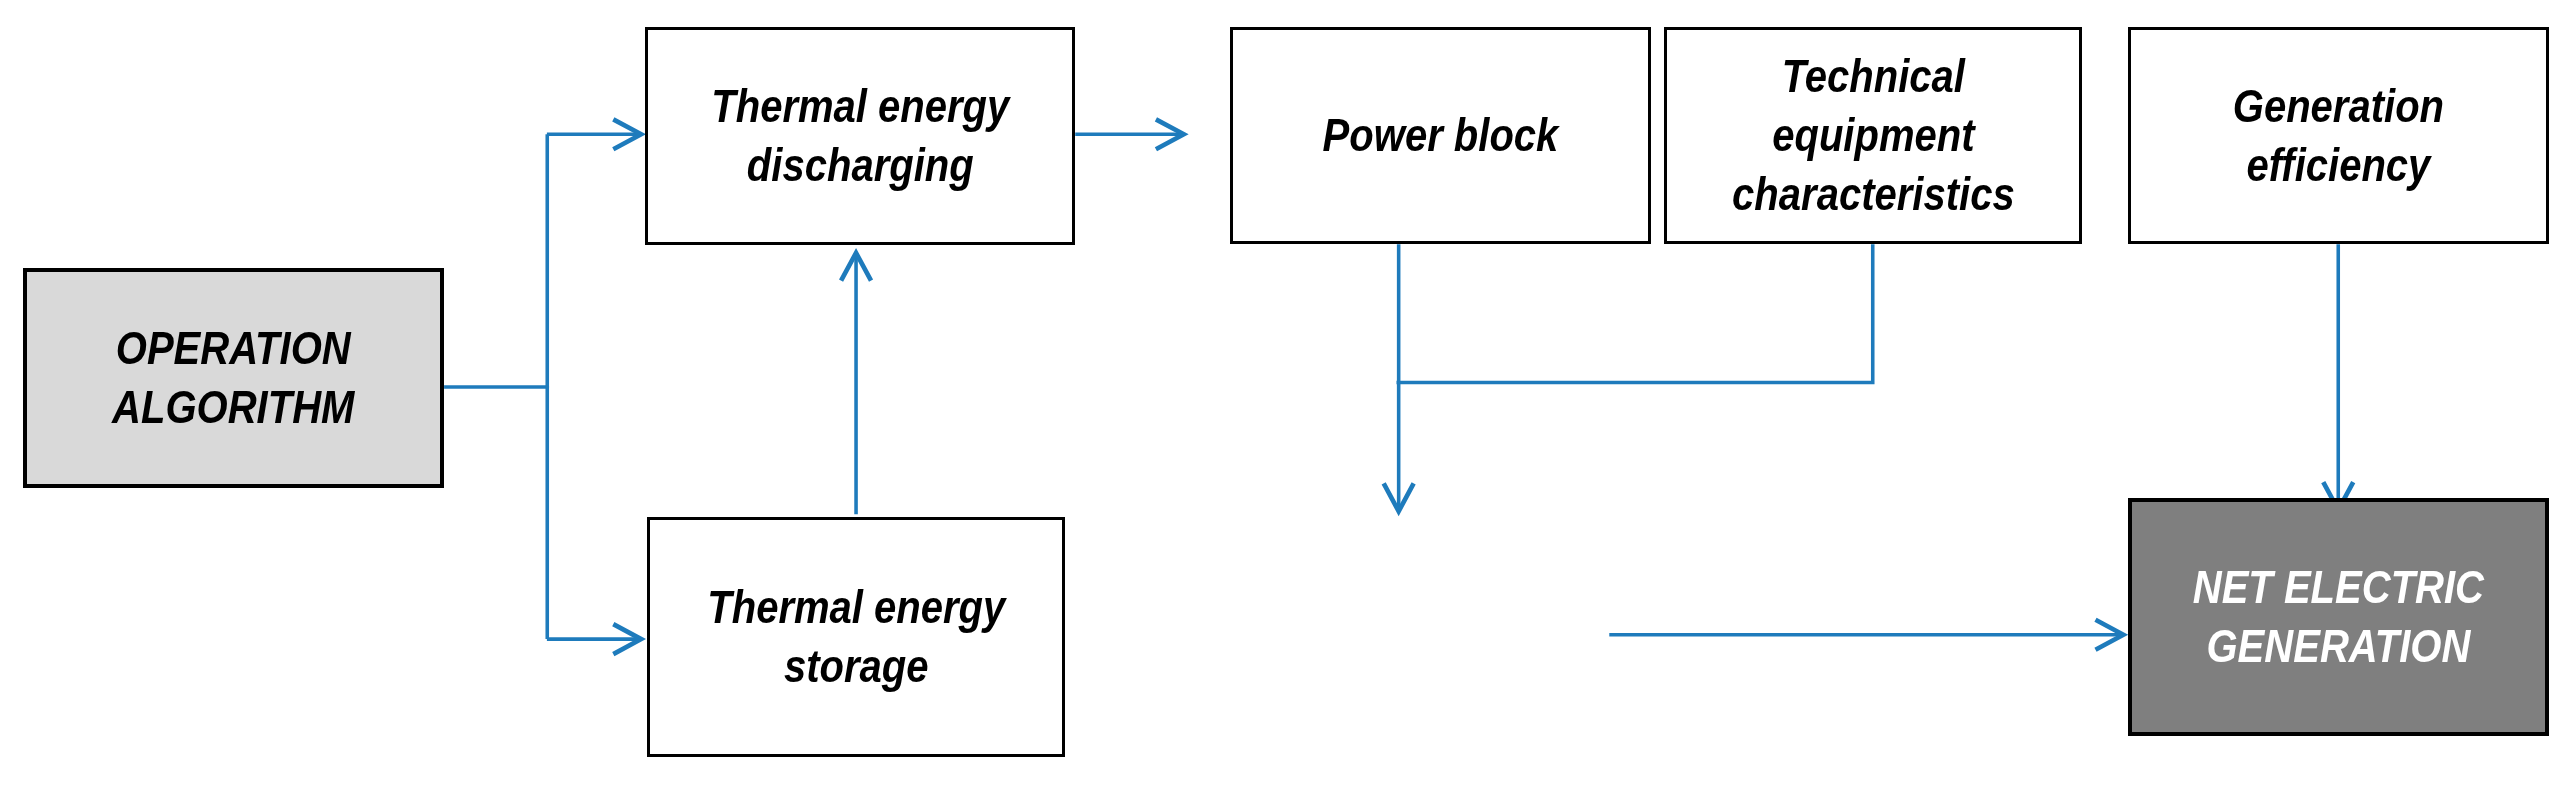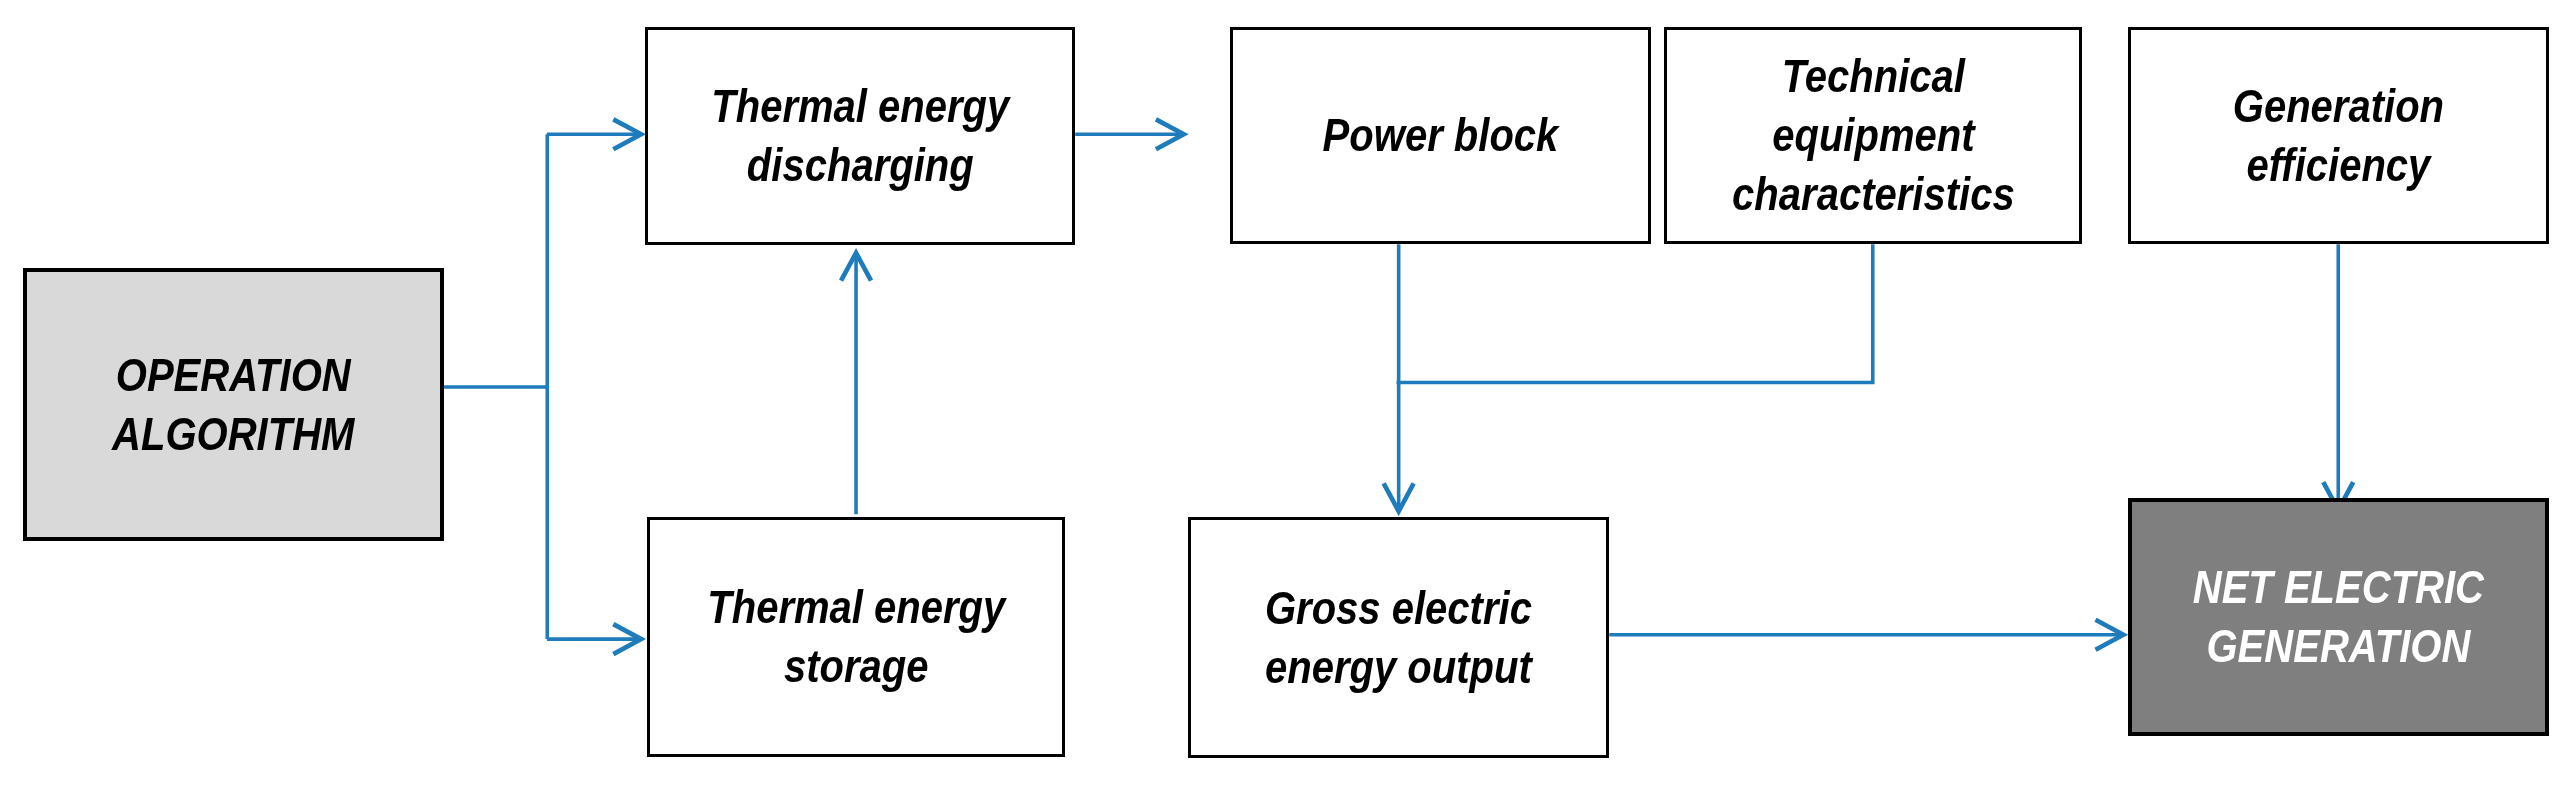--- a/index.html
+++ b/index.html
@@ -56,21 +56,21 @@
     <path class="edge" d="M766,188 H898" marker-end="url(#arrow)"></path>
     <path class="edge" d="M766,895 H898" marker-end="url(#arrow)"></path>
     <path class="edge" d="M1199,720 V354" marker-end="url(#arrow)"></path>
     <path class="edge" d="M1506,188 H1658" marker-end="url(#arrow)"></path>
     <path class="edge" d="M1959,342 V716" marker-end="url(#arrow)"></path>
     <path class="edge" d="M2623,342 V535.5 H1956"></path>
     <path class="edge" d="M2254,889 H2974" marker-end="url(#arrow)"></path>
     <path class="edge" d="M3275,342 V714" marker-end="url(#arrow)"></path>
   </svg>
 
-  <div class="node node--input" style="left:23px;top:268px;width:421px;height:273px;">
+  <div class="node node--input" style="left:23px;top:268px;width:421px;height:220px;">
     <div class="label">OPERATION
 ALGORITHM</div>
   </div>
 
   <div class="node" style="left:645px;top:27px;width:430px;height:218px;">
     <div class="label">Thermal energy
 discharging</div>
   </div>
 
   <div class="node" style="left:1188px;top:27px;width:421px;height:217px;margin-left:42px;">
@@ -86,24 +86,20 @@
   <div class="node" style="left:2128px;top:27px;width:421px;height:217px;">
     <div class="label">Generation
 efficiency</div>
   </div>
 
   <div class="node" style="left:647px;top:517px;width:418px;height:240px;">
     <div class="label">Thermal energy
 storage</div>
   </div>
 
-  <div class="node" style="left:1188px;top:517px;width:421px;height:241px;">
-    <div class="label">Gross electric
-energy output</div>
-  </div>
 
   <div class="node node--output" style="left:2128px;top:498px;width:421px;height:238px;">
     <div class="label">NET ELECTRIC
 GENERATION</div>
   </div>
 
 </div>
 
 
 </body></html>

